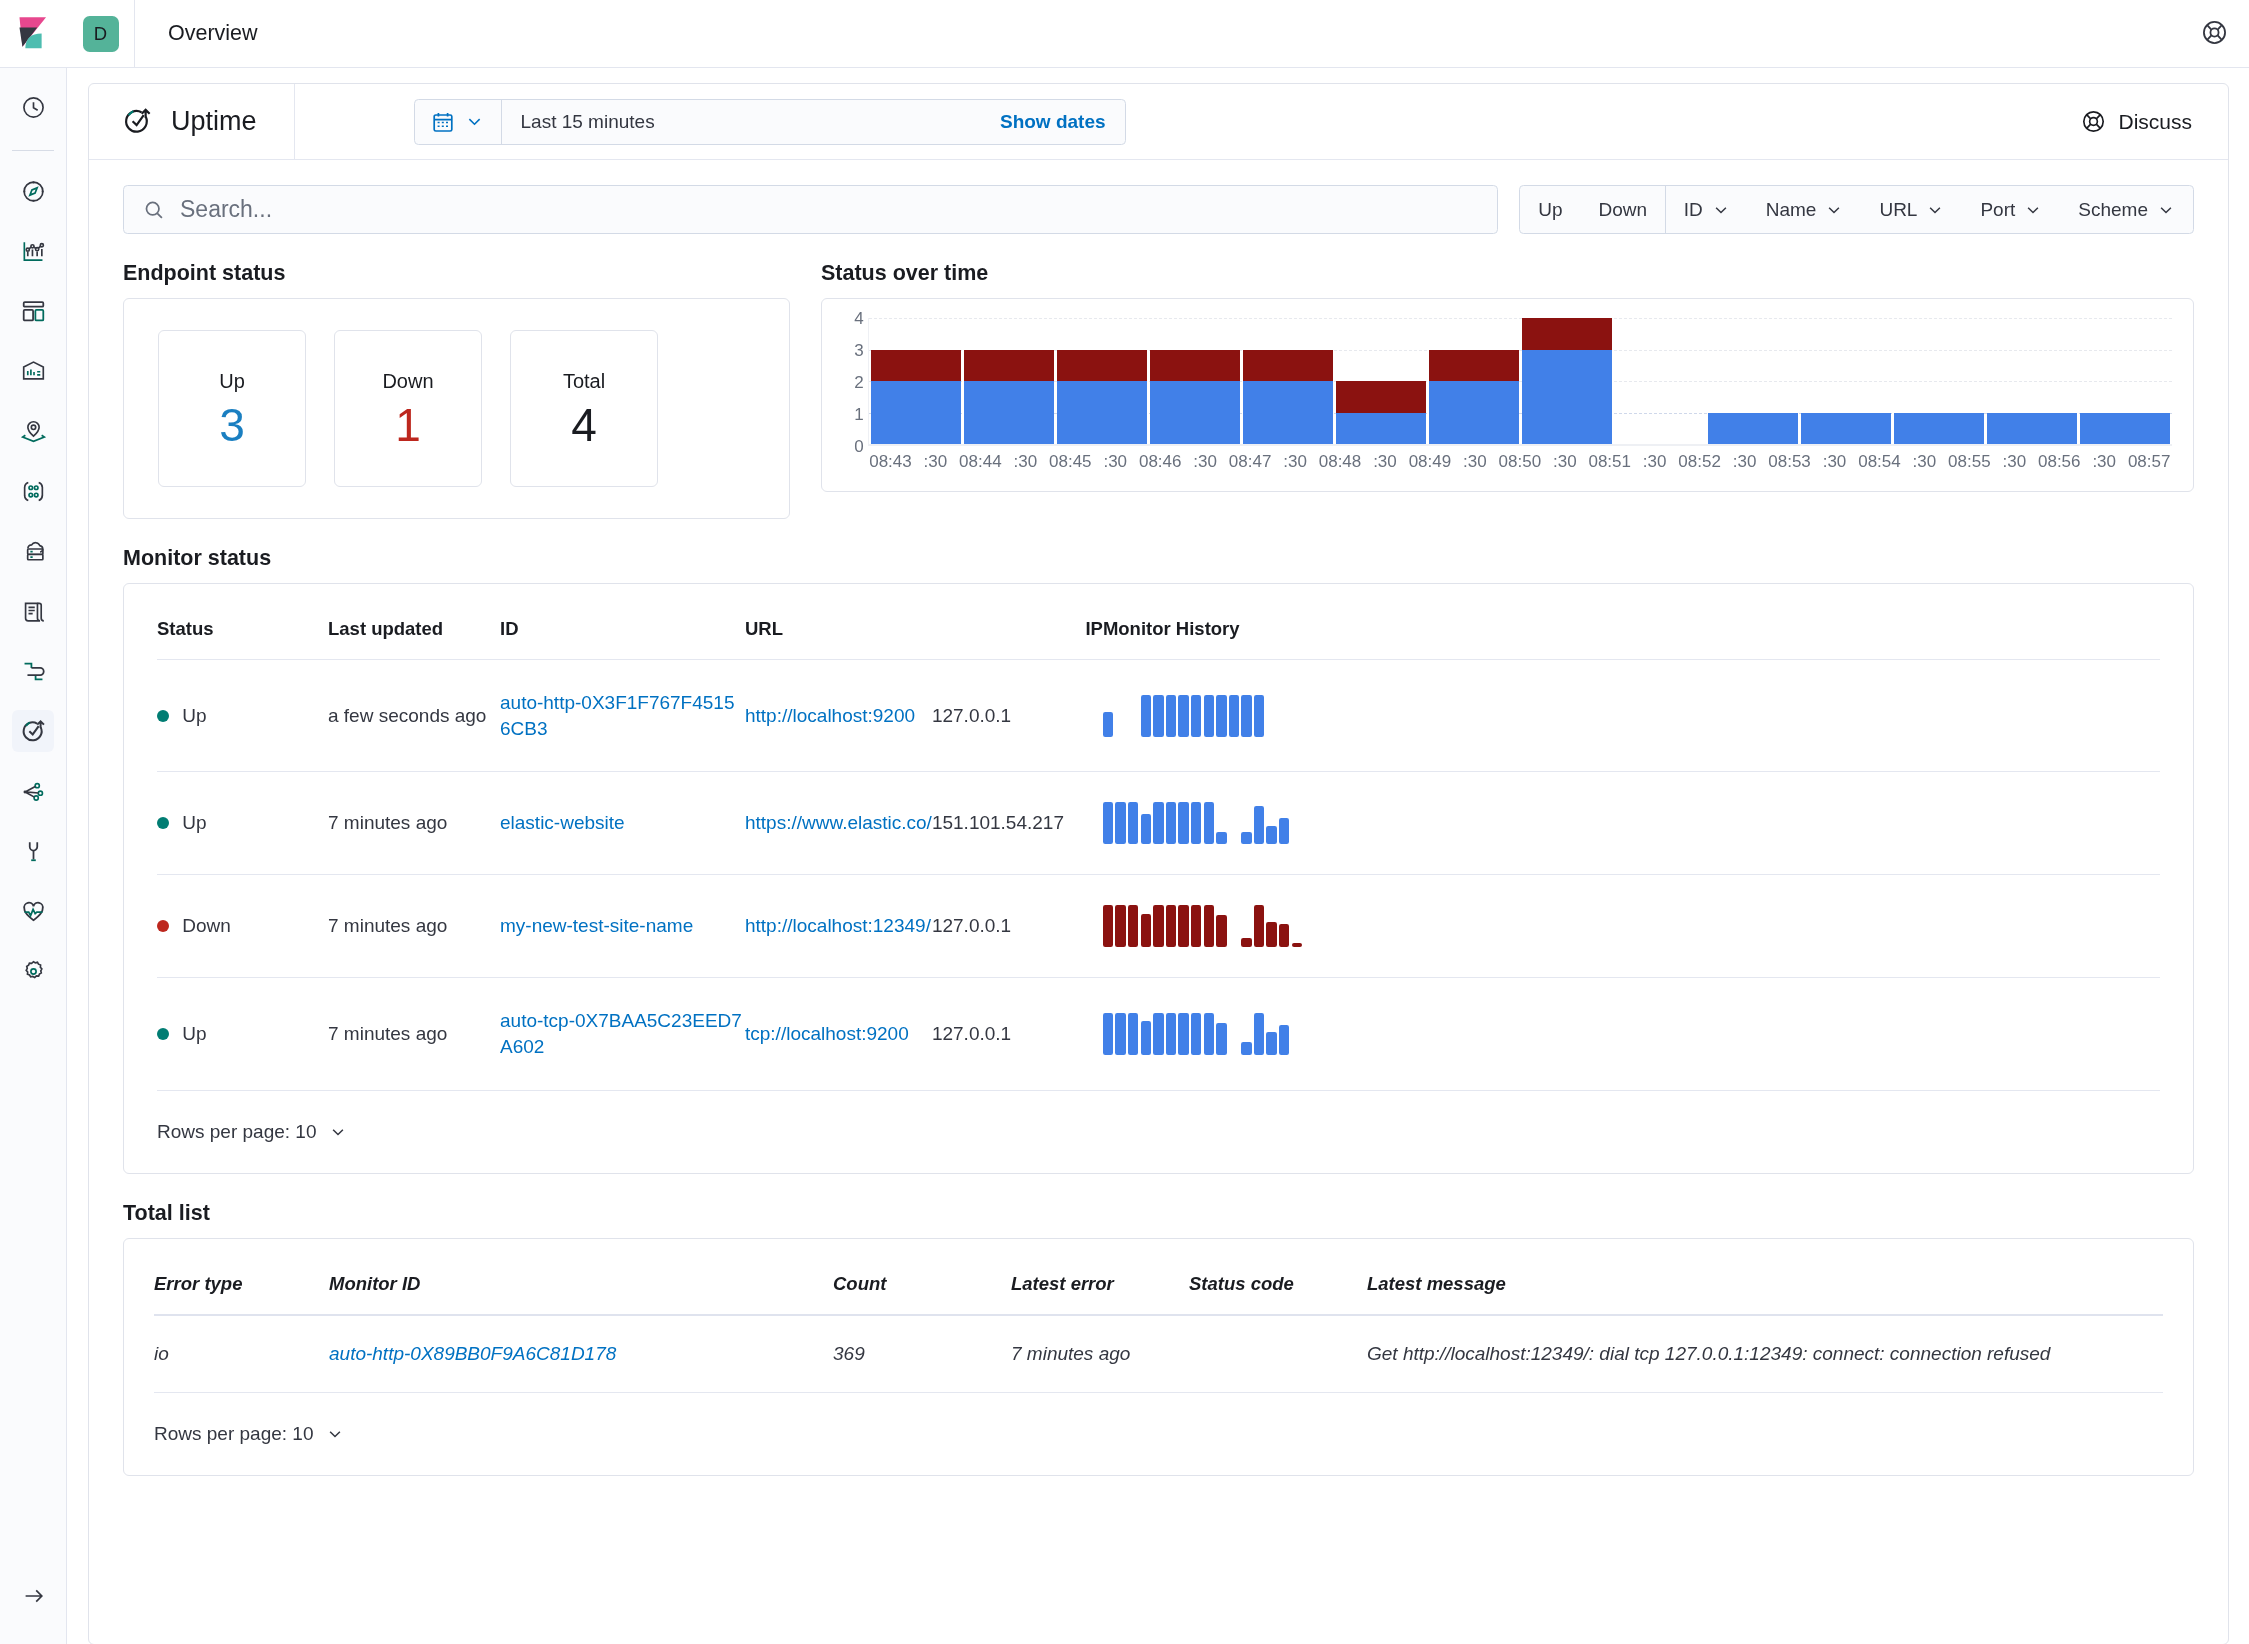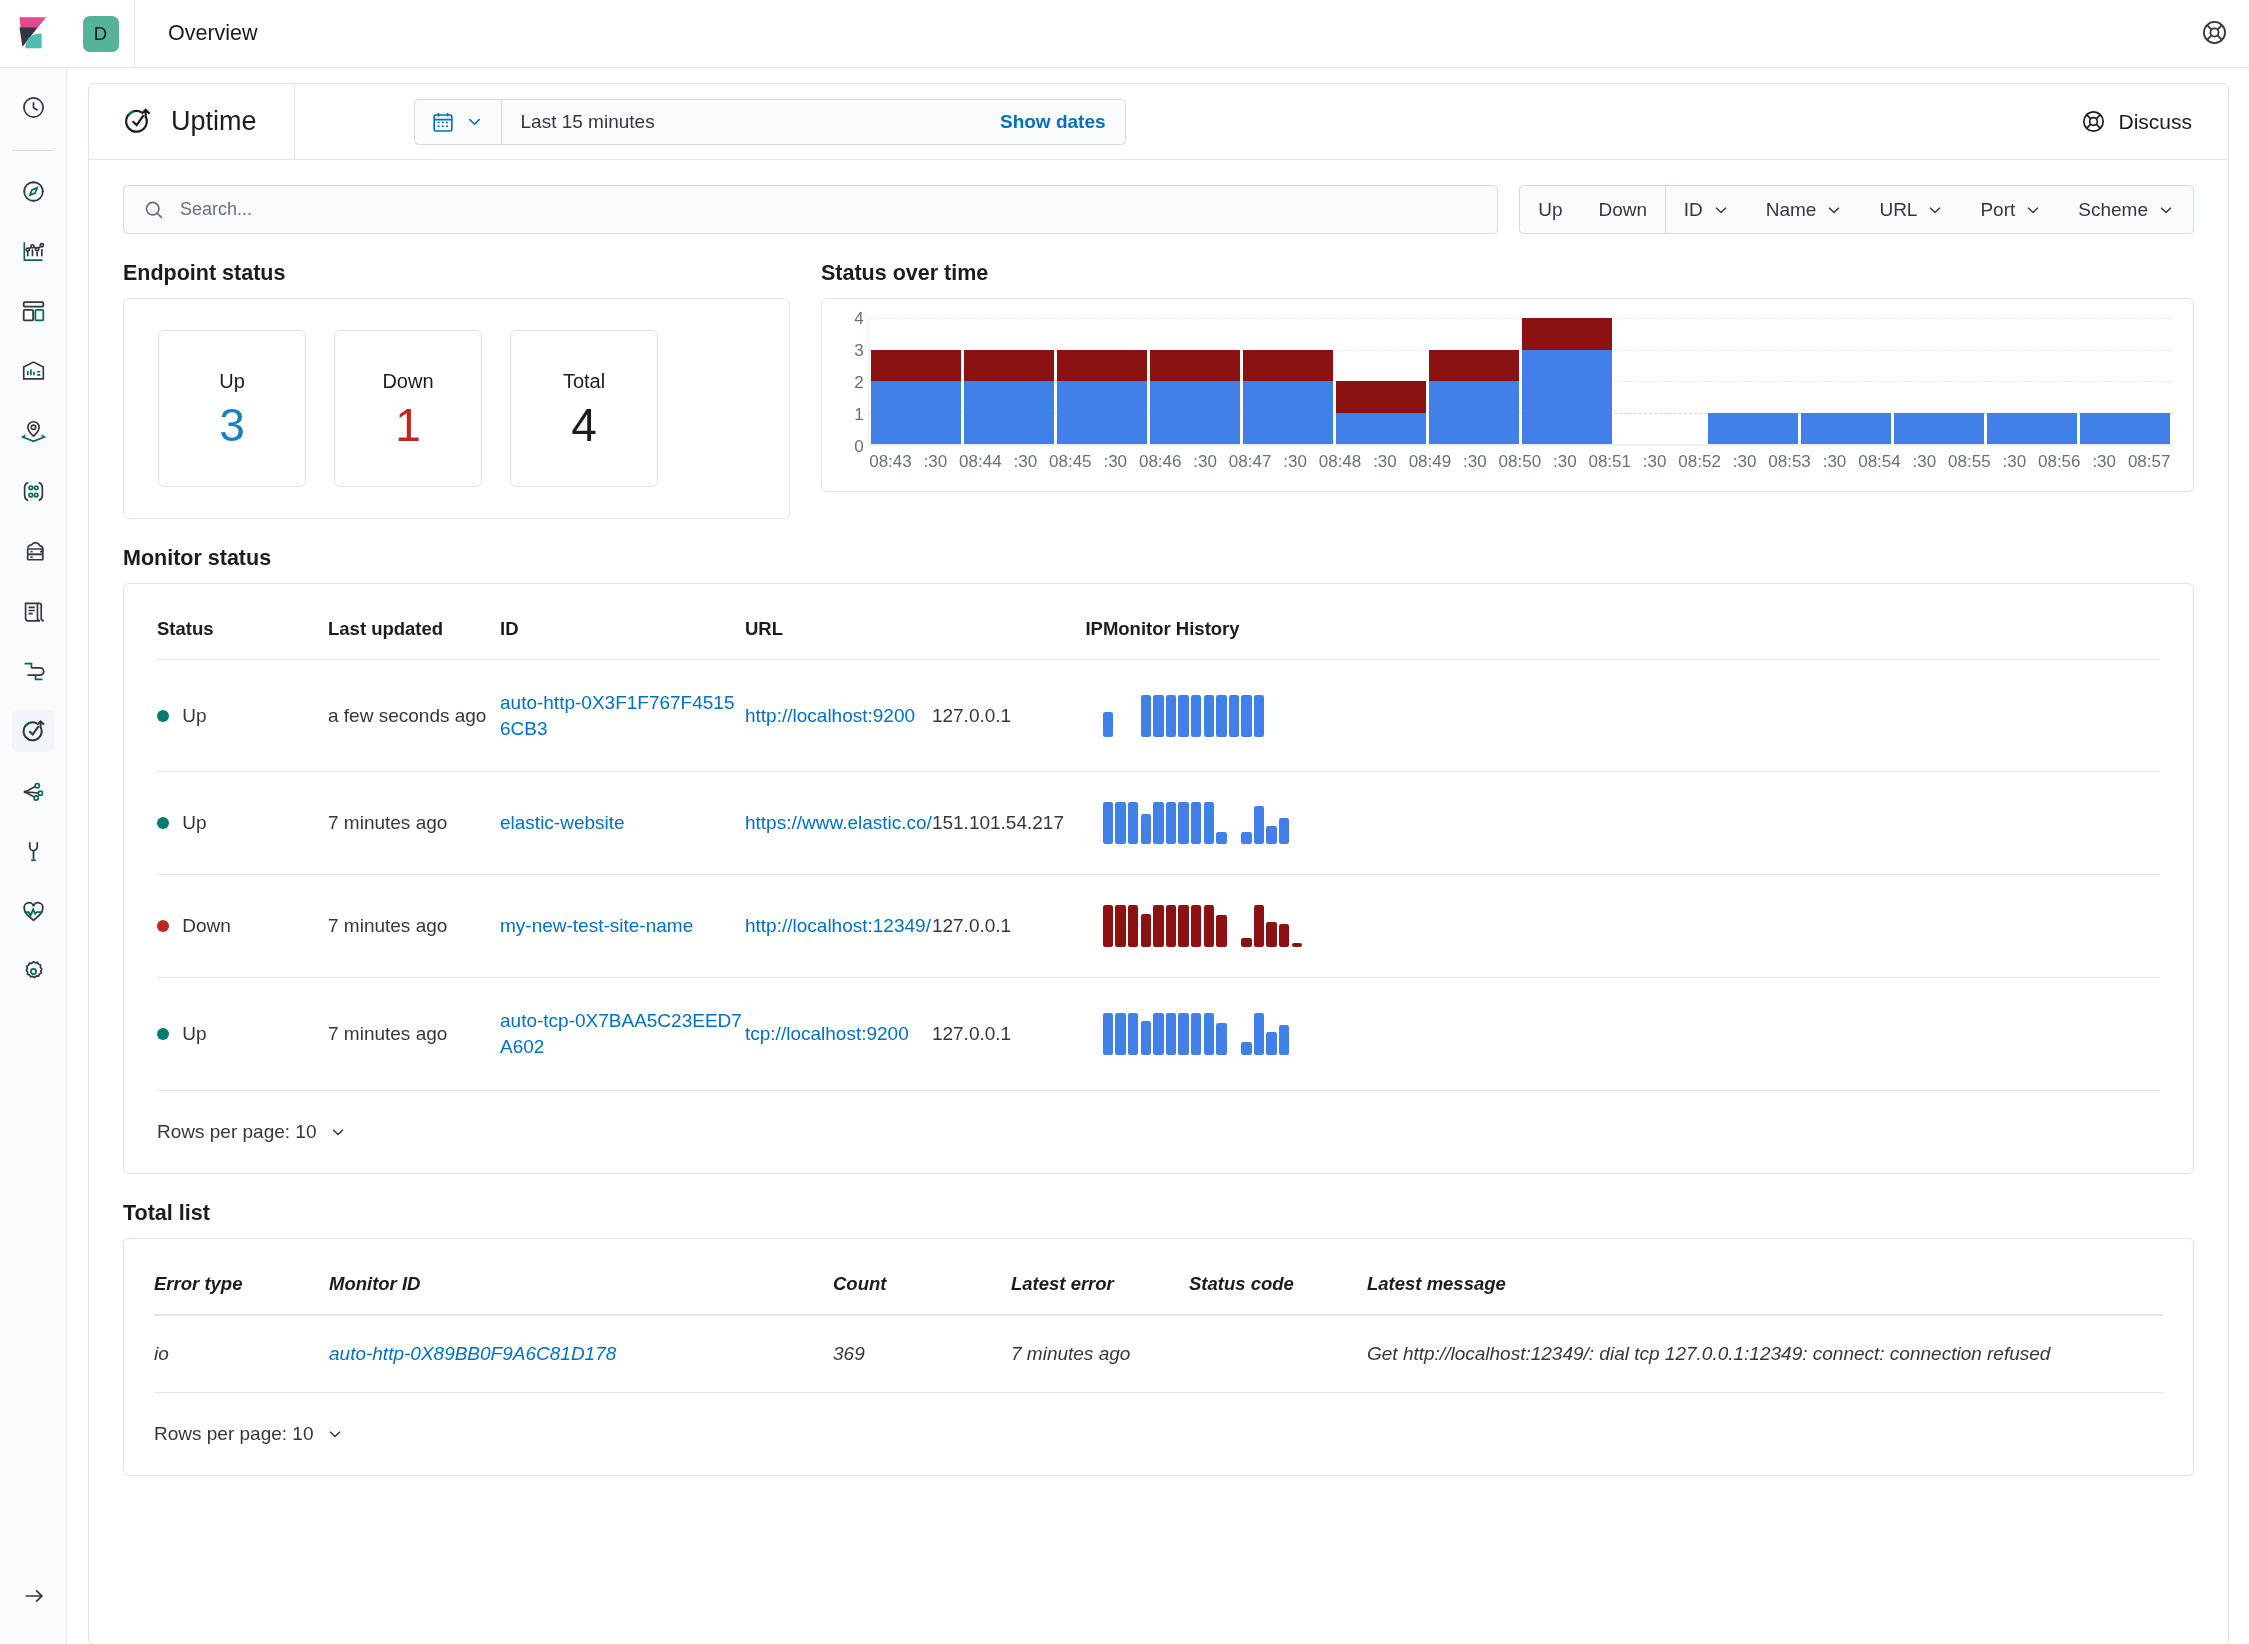--- a/index.html
+++ b/index.html
@@ -104,21 +104,21 @@
   .body { flex: 1; padding: 25px 34px 0 34px; overflow: hidden; }
 
   
   .search-row { display: flex; gap: 21px; align-items: stretch; }
   .search-box {
     flex: 1; height: 49px; border: 0.7px solid #d3dae6; border-radius: 4.4px;
     background: #fafbfd; display: flex; align-items: center; padding: 0 19px; gap: 15px;
   }
   .search-box input {
     flex: 1; border: none; outline: none; background: transparent;
-    font-size: 18px; font-family: "Liberation Sans", sans-serif; color: #3b82f6;
+    font-size: 23px; font-family: "Liberation Sans", sans-serif; color: #3b82f6;
   }
   .search-box input::placeholder { color: #69707d; }
   .filter-group {
     display: flex; align-items: stretch;
     border: 0.7px solid #d3dae6; border-radius: 4.4px; background: #fafbfd; overflow: hidden;
   }
   .filter-btn {
     display: flex; align-items: center; gap: 9px;
     padding: 0 18px; font-size: 19px; color: #343741; cursor: pointer;
   }

